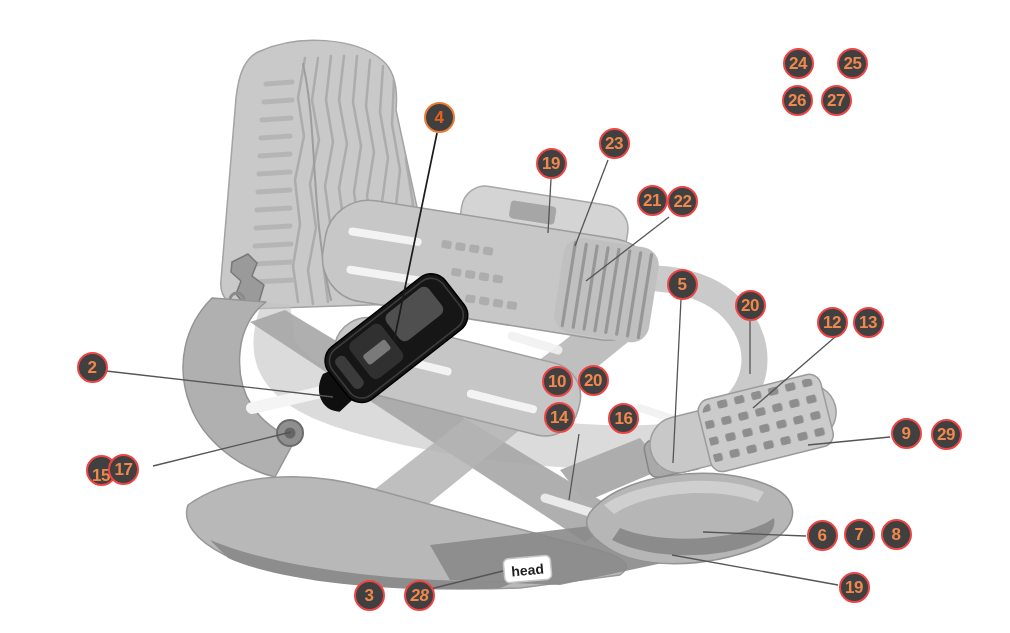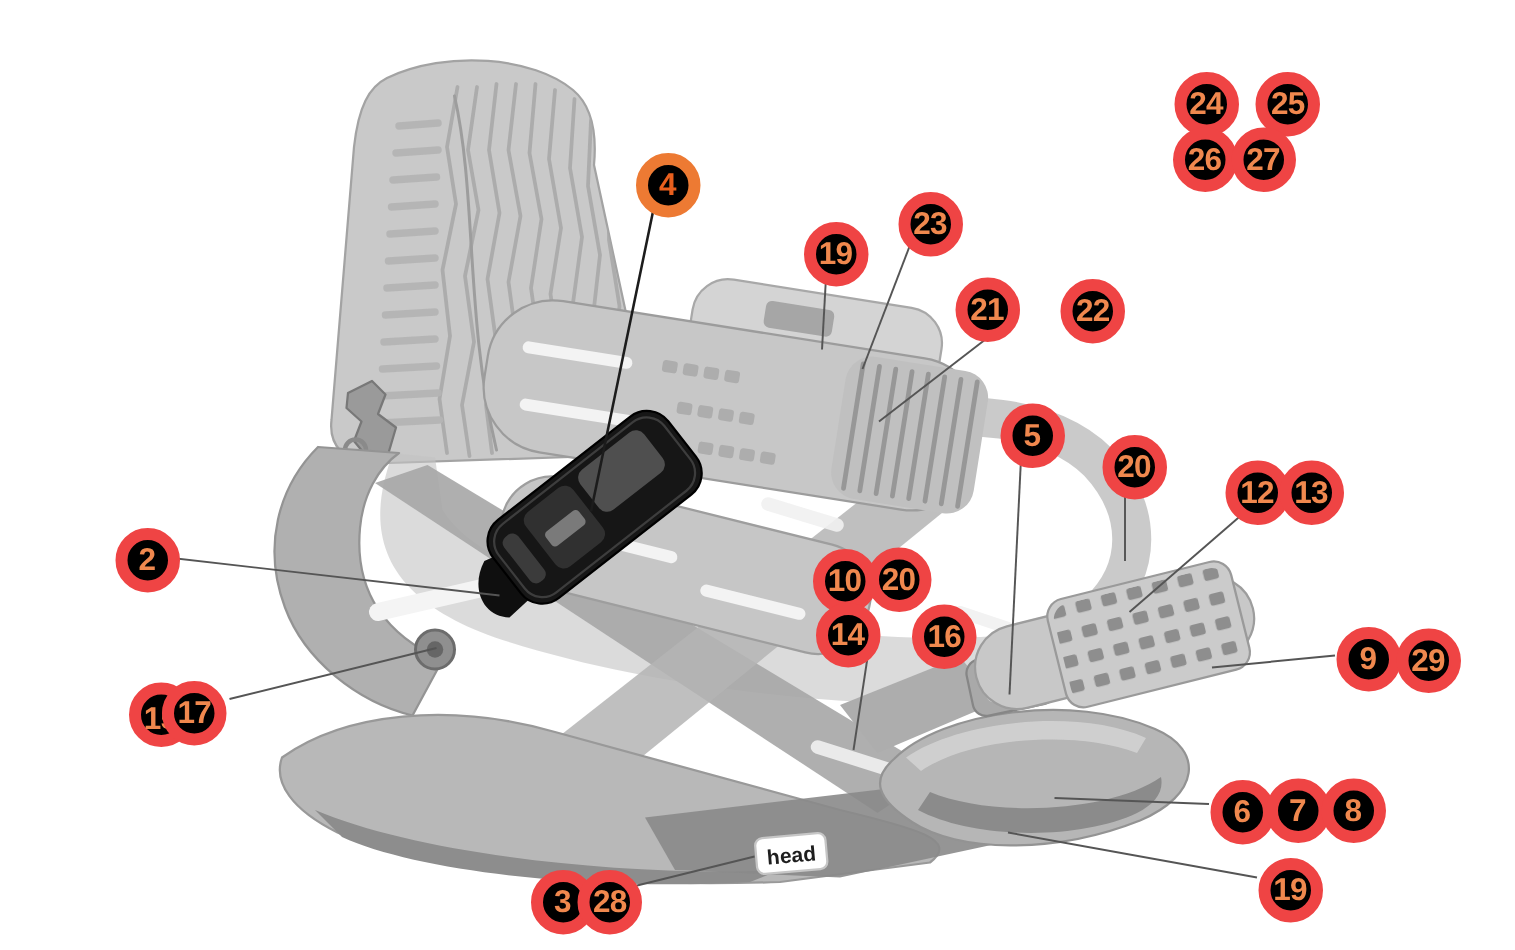--- a/index.html
+++ b/index.html
@@ -3,23 +3,23 @@
 <meta charset="utf-8">
 <style>
   html,body{margin:0;padding:0;background:#ffffff;}
   .stage{
     position:relative;width:1010px;height:633px;background:#ffffff;overflow:hidden;
     font-family:"Liberation Sans",sans-serif;
   }
   svg.layer{position:absolute;left:0;top:0;}
   .callout{
     position:absolute;width:27px;height:27px;border-radius:50%;
-    border:8px solid #ef4444;background:#000000;color:#f0884e;
+    border:2px solid #ef4444;background:#404040;color:#f0884e;
     display:flex;align-items:center;justify-content:center;
-    font-weight:bold;font-size:21px;line-height:1;letter-spacing:-0.5px;
+    font-weight:bold;font-size:17px;line-height:1;letter-spacing:-0.5px;
     box-sizing:content-box;
   }
   .callout.hl{border-color:#ed7a33;color:#e95f1d;}
   .brand-text{font-family:"Liberation Sans",sans-serif;font-weight:bold;}
 </style>
 </head>
 <body>
 
 <div class="stage">
 
@@ -246,39 +246,39 @@
       </div>
       <div class="callout" style="left: 535.5px; top: 147.5px;">
         <span>19</span>
       </div>
       <div class="callout" style="left: 734.5px; top: 289.5px;">
         <span>20</span>
       </div>
       <div class="callout" style="left: 636.5px; top: 184.5px;">
         <span>21</span>
       </div>
-      <div class="callout" style="left: 707px; top: 185.5px; text-align: center;">
+      <div class="callout" style="left: 667px; top: 185.5px; text-align: center;">
         <span>22</span>
       </div>
       <div class="callout" style="left: 598.5px; top: 127.5px; text-align: right;">
         <span>23</span>
       </div>
       <div class="callout" style="left: 782.5px; top: 47.5px;">
         <span>24</span>
       </div>
       <div class="callout" style="left: 837px; top: 47.5px;">
         <span>25</span>
       </div>
       <div class="callout" style="left: 781.5px; top: 84.5px;">
         <span>26</span>
       </div>
       <div class="callout" style="left: 820.5px; top: 84.5px;">
         <span>27</span>
       </div>
-      <div class="callout" style="left: 385px; top: 579.5px;">
+      <div class="callout" style="left: 404px; top: 579.5px; font-style: italic;">
         <span>28</span>
       </div>
       <div class="callout" style="left: 930.5px; top: 418.5px;">
         <span>29</span>
       </div>
     </div>
 
 </div>
 
 </body></html>

